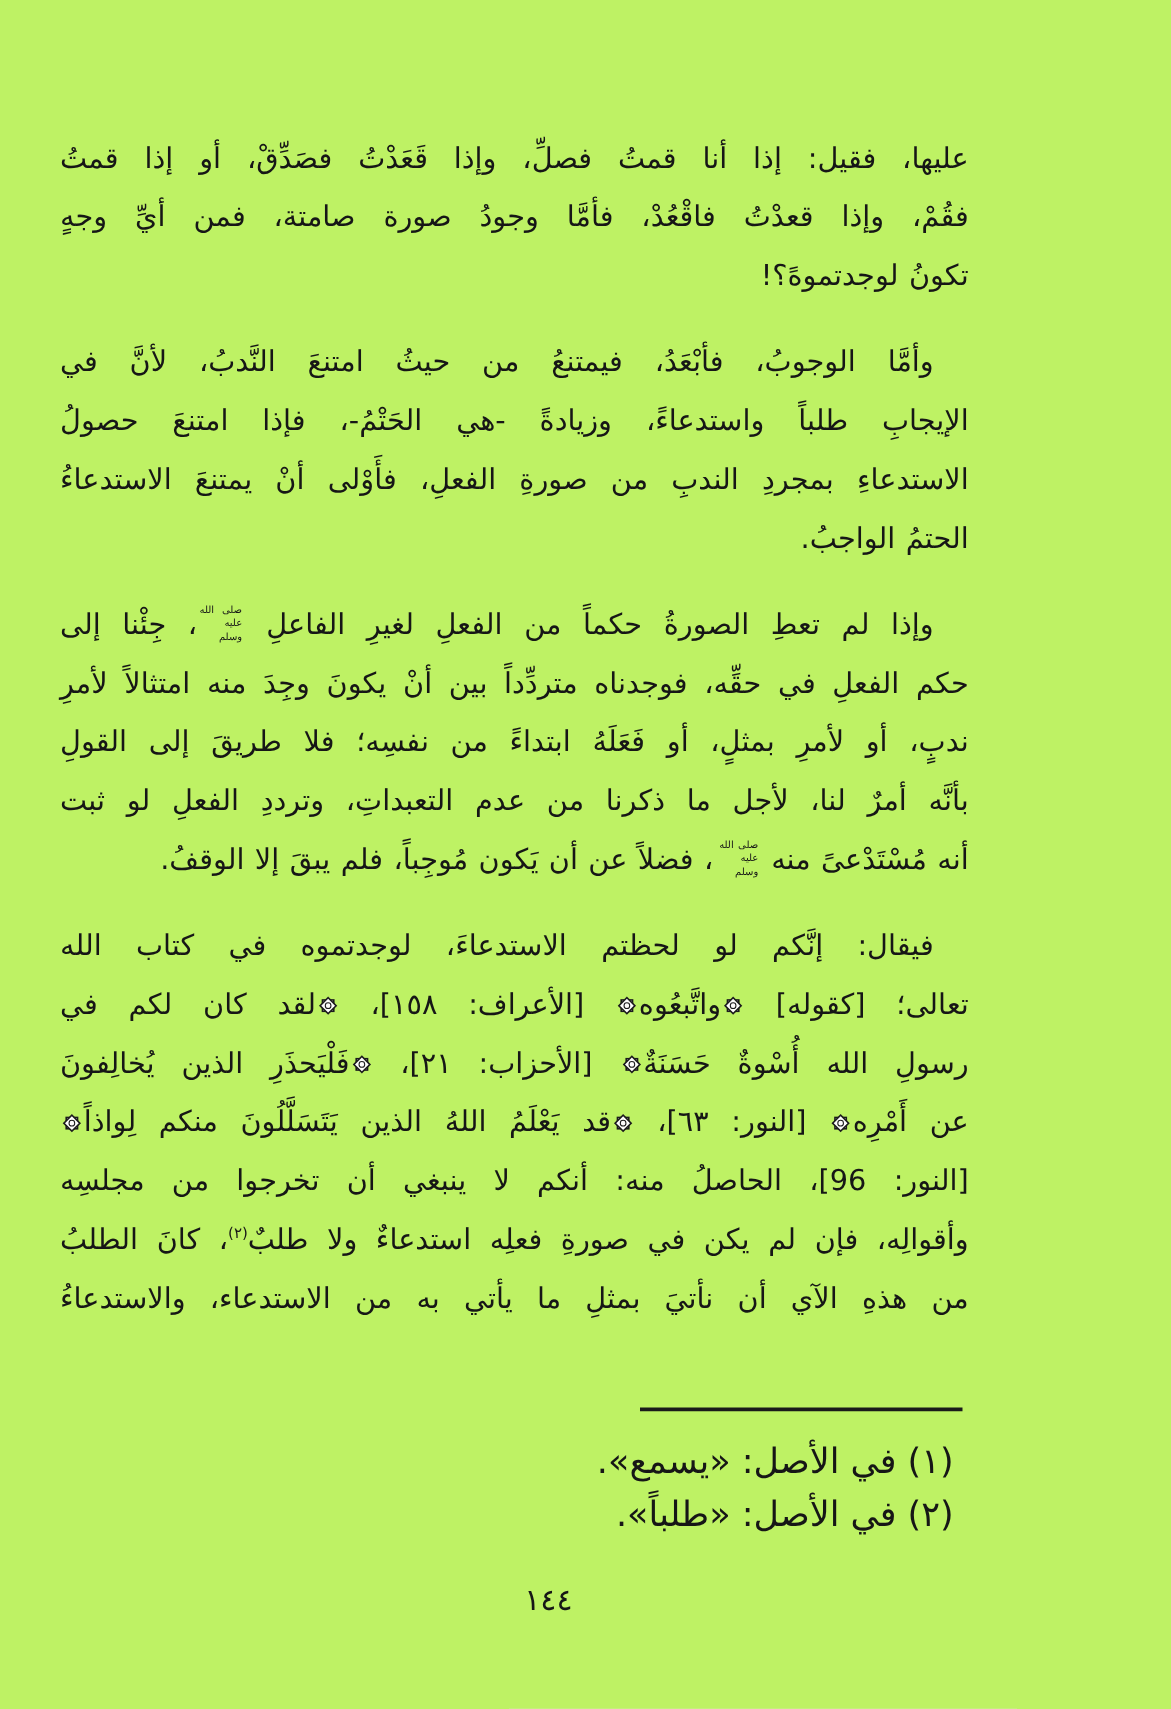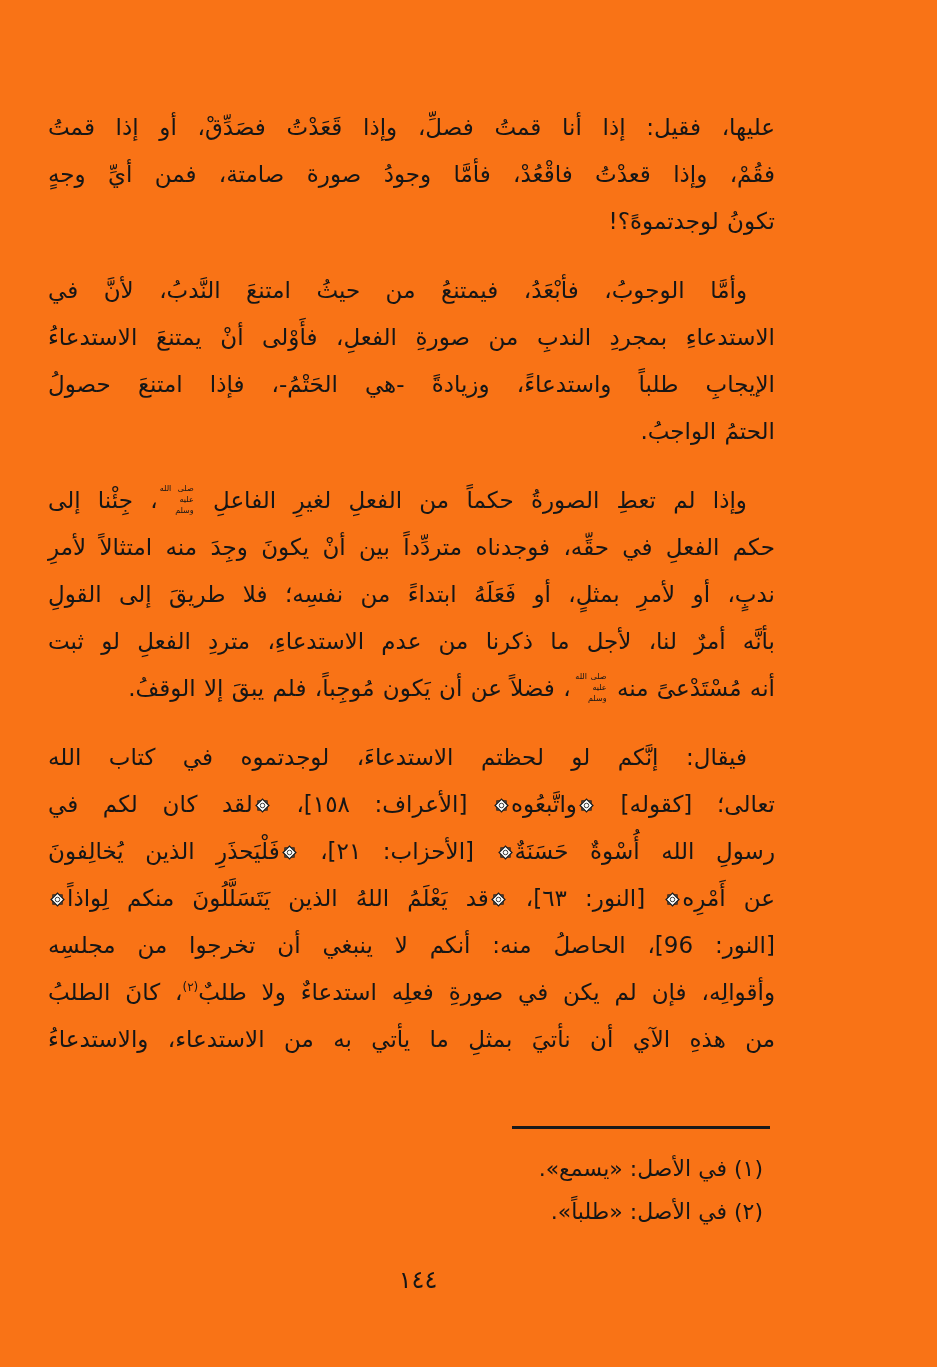--- a/index.html
+++ b/index.html
@@ -4,21 +4,21 @@
 <style>
   html, body { margin: 0; padding: 0; }
   body {
     width: 937px; height: 1367px;
     background: #e9e9e7;
     font-family: "DejaVu Sans", sans-serif;
   }
   .page {
     position: relative;
     width: 937px; height: 1367px;
-    background: #f97316;
+    background: #bef264;
     color: #161616;
     direction: rtl;
     overflow: hidden;
     text-decoration: underline;
   }
   .content {
     position: absolute;
     top: 104px; right: 162px;
     width: 727px;
   }
@@ -76,56 +76,56 @@
     top: 1126px; right: 162px;
     width: 300px;
   }
   .fnsep {
     border: none;
     border-top: 3px solid #1a1a1a;
     width: 258px;
     margin: 0 5px 18px auto;
   }
   .fnline {
-    font-size: 22px;
+    font-size: 28px;
     line-height: 43px;
     text-align: right;
     margin-right: 12px;
     white-space: nowrap;
   }
   .pagenum {
     position: absolute;
     top: 1266px; left: 378px;
     width: 80px;
-    text-align: center;
+    text-align: right;
     font-size: 24px;
     letter-spacing: 3px;
   }
 </style>
 </head>
 <body>
 
 <main class="page">
   <section class="content" id="paragraphs">
       <div class="para">
         <div class="line">عليها، فقيل: إذا أنا قمتُ فصلِّ، وإذا قَعَدْتُ فصَدِّقْ، أو إذا قمتُ</div>
         <div class="line">فقُمْ، وإذا قعدْتُ فاقْعُدْ، فأمَّا وجودُ صورة صامتة، فمن أيِّ وجهٍ</div>
         <div class="line lastline">تكونُ لوجدتموهً؟!</div>
       </div>
       <div class="para indent">
         <div class="line">وأمَّا الوجوبُ، فأبْعَدُ، فيمتنعُ من حيثُ امتنعَ النَّدبُ، لأنَّ في</div>
+        <div class="line">الإيجابِ طلباً واستدعاءً، وزيادةً -هي الحَتْمُ-، فإذا امتنعَ حصولُ</div>
         <div class="line">الاستدعاءِ بمجردِ الندبِ من صورةِ الفعلِ، فأَوْلى أنْ يمتنعَ الاستدعاءُ</div>
-        <div class="line">الإيجابِ طلباً واستدعاءً، وزيادةً -هي الحَتْمُ-، فإذا امتنعَ حصولُ</div>
         <div class="line lastline">الحتمُ الواجبُ.</div>
       </div>
       <div class="para indent">
         <div class="line">وإذا لم تعطِ الصورةُ حكماً من الفعلِ لغيرِ الفاعلِ <span class="pbuh"><i>صلى الله</i><i>عليه</i><i>وسلم</i></span>، جِئْنا إلى</div>
         <div class="line">حكم الفعلِ في حقِّه، فوجدناه متردِّداً بين أنْ يكونَ وجِدَ منه امتثالاً لأمرِ</div>
         <div class="line">ندبٍ، أو لأمرِ بمثلٍ، أو فَعَلَهُ ابتداءً من نفسِه؛ فلا طريقَ إلى القولِ</div>
-        <div class="line">بأنَّه أمرٌ لنا، لأجل ما ذكرنا من عدم الاستدعاءِ، متردِ الفعلِ لو ثبت</div>
+        <div class="line">بأنَّه أمرٌ لنا، لأجل ما ذكرنا من عدم التعبداتِ، وترددِ الفعلِ لو ثبت</div>
         <div class="line lastline">أنه مُسْتَدْعىً منه <span class="pbuh"><i>صلى الله</i><i>عليه</i><i>وسلم</i></span>، فضلاً عن أن يَكون مُوجِباً، فلم يبقَ إلا الوقفُ.</div>
       </div>
       <div class="para indent">
         <div class="line">فيقال: إنَّكم لو لحظتم الاستدعاءَ، لوجدتموه في كتاب الله</div>
         <div class="line">تعالى؛ [كقوله] <span class="qmark"><svg viewBox="0 0 24 24">
               <rect x="5.6" y="5.6" width="12.8" height="12.8"></rect>
               <rect x="5.6" y="5.6" width="12.8" height="12.8" transform="rotate(45 12 12)"></rect>
               <circle cx="12" cy="12" r="3.2"></circle>
             </svg></span>واتَّبعُوه<span class="qmark"><svg viewBox="0 0 24 24">
               <rect x="5.6" y="5.6" width="12.8" height="12.8"></rect>

